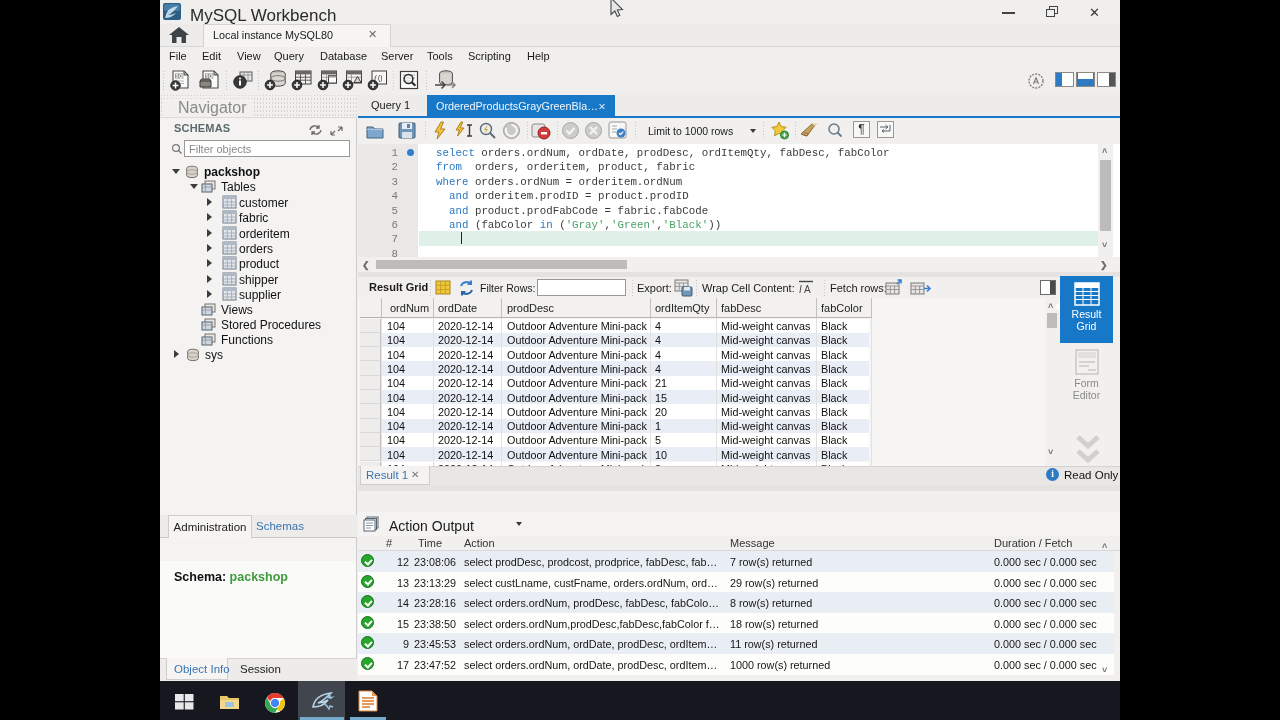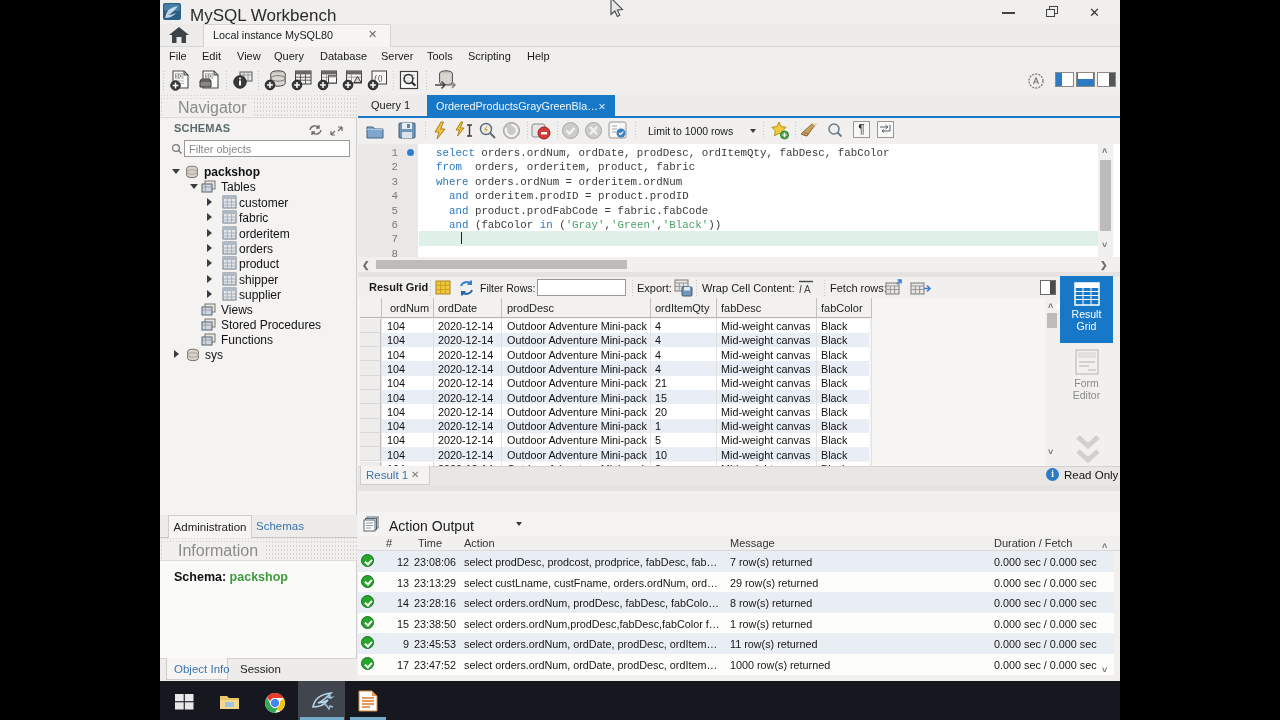--- a/index.html
+++ b/index.html
@@ -333,21 +333,20 @@
           <path d="M1.6 3.4 v7 a5.4 2.2 0 0 0 10.8 0 v-7" fill="#d8d3c8" stroke="#77756f"></path>
           <ellipse cx="7" cy="7" rx="5.4" ry="2.2" fill="none" stroke="#a8a49c"></ellipse>
         </svg>
         <span class="a" style="left:45px;top:1px">sys</span>
       </div>
 </div>
 
 <div class="a" id="sbtabs"></div>
 <div class="a" id="admtab">Administration</div>
 <div class="a" id="schtab">Schemas</div>
-<div class="a hdr dots" id="info-h" style="border-bottom:1px solid #dddbd9"><span style="padding-right:8px">Information</span></div>
 <div class="a" id="infopanel"></div>
 <div class="a" style="left:14px;top:570px;font-size:12.5px;font-weight:bold"><span style="color:#111">Schema: </span><span style="color:#3f9a3c">packshop</span></div>
 <div class="a" id="oitabs"></div>
 <div class="a" style="left:6px;top:658px;width:62px;height:22px;background:#f6f5f4;border:1px solid #cfcdcb;border-top:none"></div>
 <div class="a" style="left:14px;top:663px;font-size:11.5px;color:#3a74b0">Object Info</div>
 <div class="a" style="left:80px;top:663px;font-size:11.5px;color:#222">Session</div>
 
 <div class="a" id="main">
 <div class="a" id="qtabs"></div>
 <div class="a" id="qtab1">Query 1</div>
@@ -691,21 +690,21 @@
 <div class="ocell" style="left:56px">23:28:16</div>
 <div class="ocell" style="left:106px;width:256px">select orders.ordNum, prodDesc, fabDesc, fabColor from or</div>
 <div class="ocell" style="left:372px">8 row(s) returned</div>
 <div class="ocell" style="left:636px">0.000 sec / 0.000 sec</div>
       </div>
 <div class="orow" style="top:517.8px;background:#fdfdfc">
         <div class="chk"></div>
 <div class="ocell" style="left:22px;width:29px;text-align:right">15</div>
 <div class="ocell" style="left:56px">23:38:50</div>
 <div class="ocell" style="left:106px;width:256px">select orders.ordNum,prodDesc,fabDesc,fabColor from ord</div>
-<div class="ocell" style="left:372px">1 row(s) returned</div>
+<div class="ocell" style="left:372px">18 row(s) returned</div>
 <div class="ocell" style="left:636px">0.000 sec / 0.000 sec</div>
       </div>
 <div class="orow" style="top:538.4px;background:#e9edf4">
         <div class="chk"></div>
 <div class="ocell" style="left:22px;width:29px;text-align:right">9</div>
 <div class="ocell" style="left:56px">23:45:53</div>
 <div class="ocell" style="left:106px;width:256px">select orders.ordNum, ordDate, prodDesc, ordItemQty, fab</div>
 <div class="ocell" style="left:372px">11 row(s) returned</div>
 <div class="ocell" style="left:636px">0.000 sec / 0.000 sec</div>
       </div>

